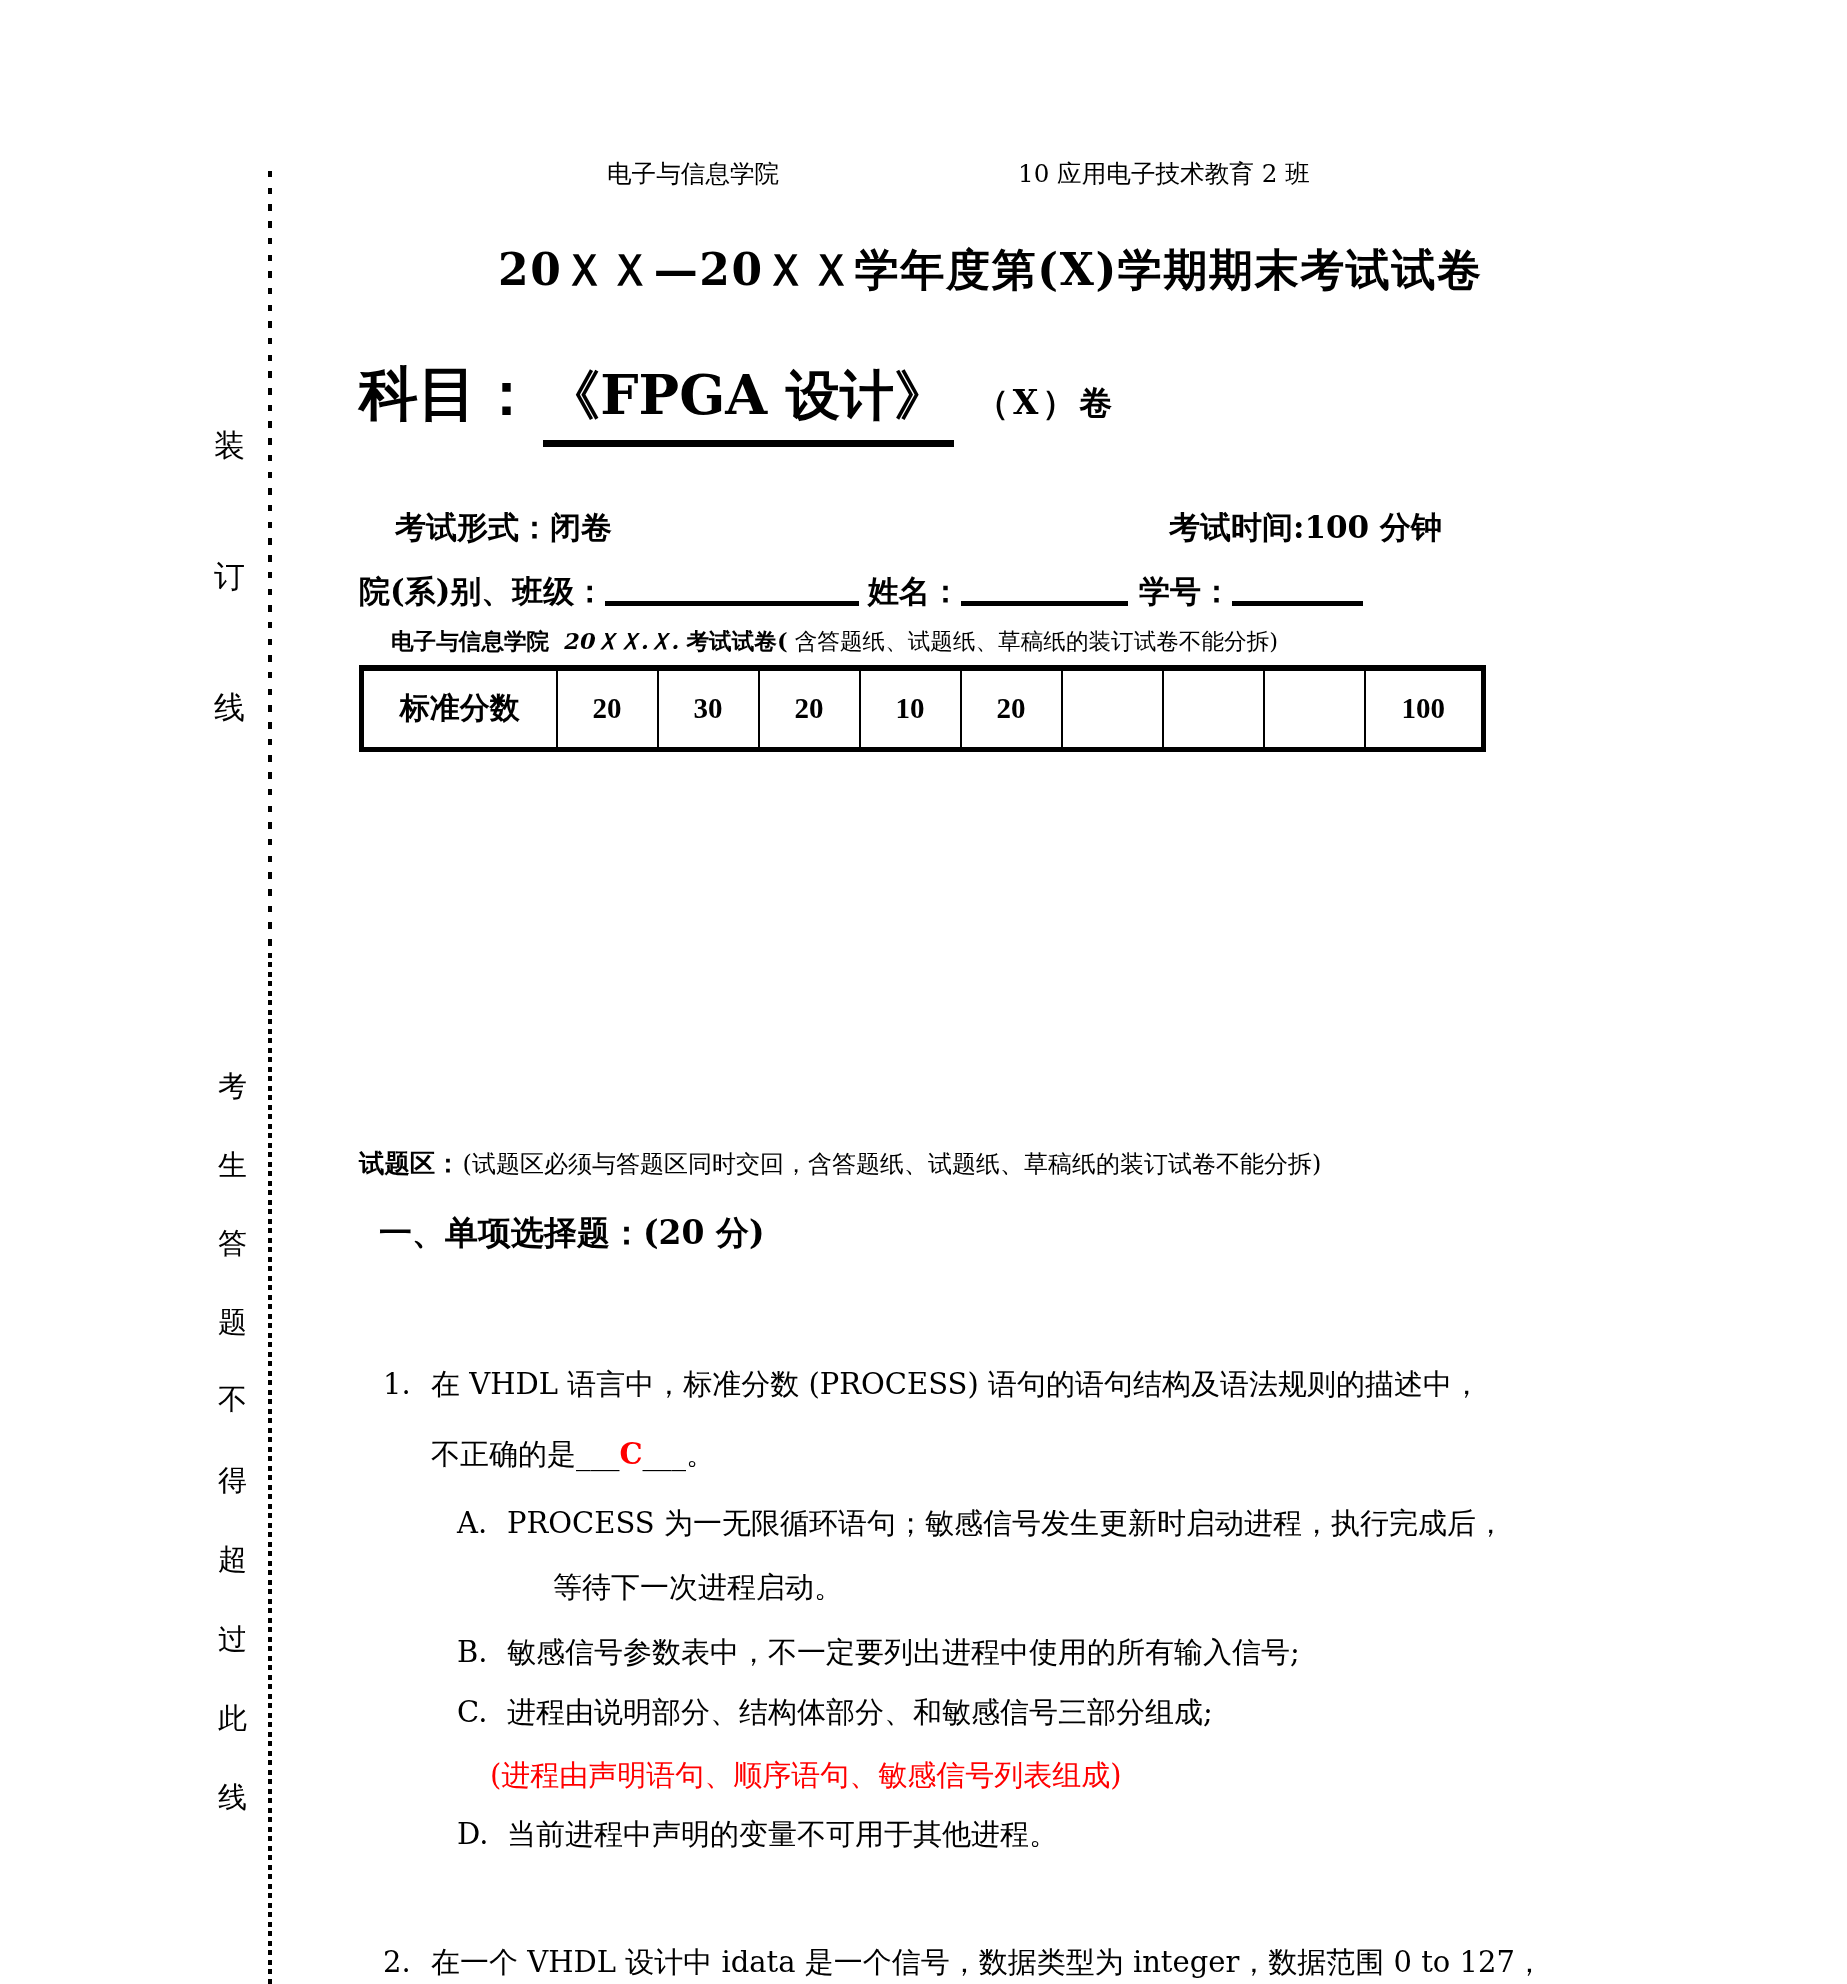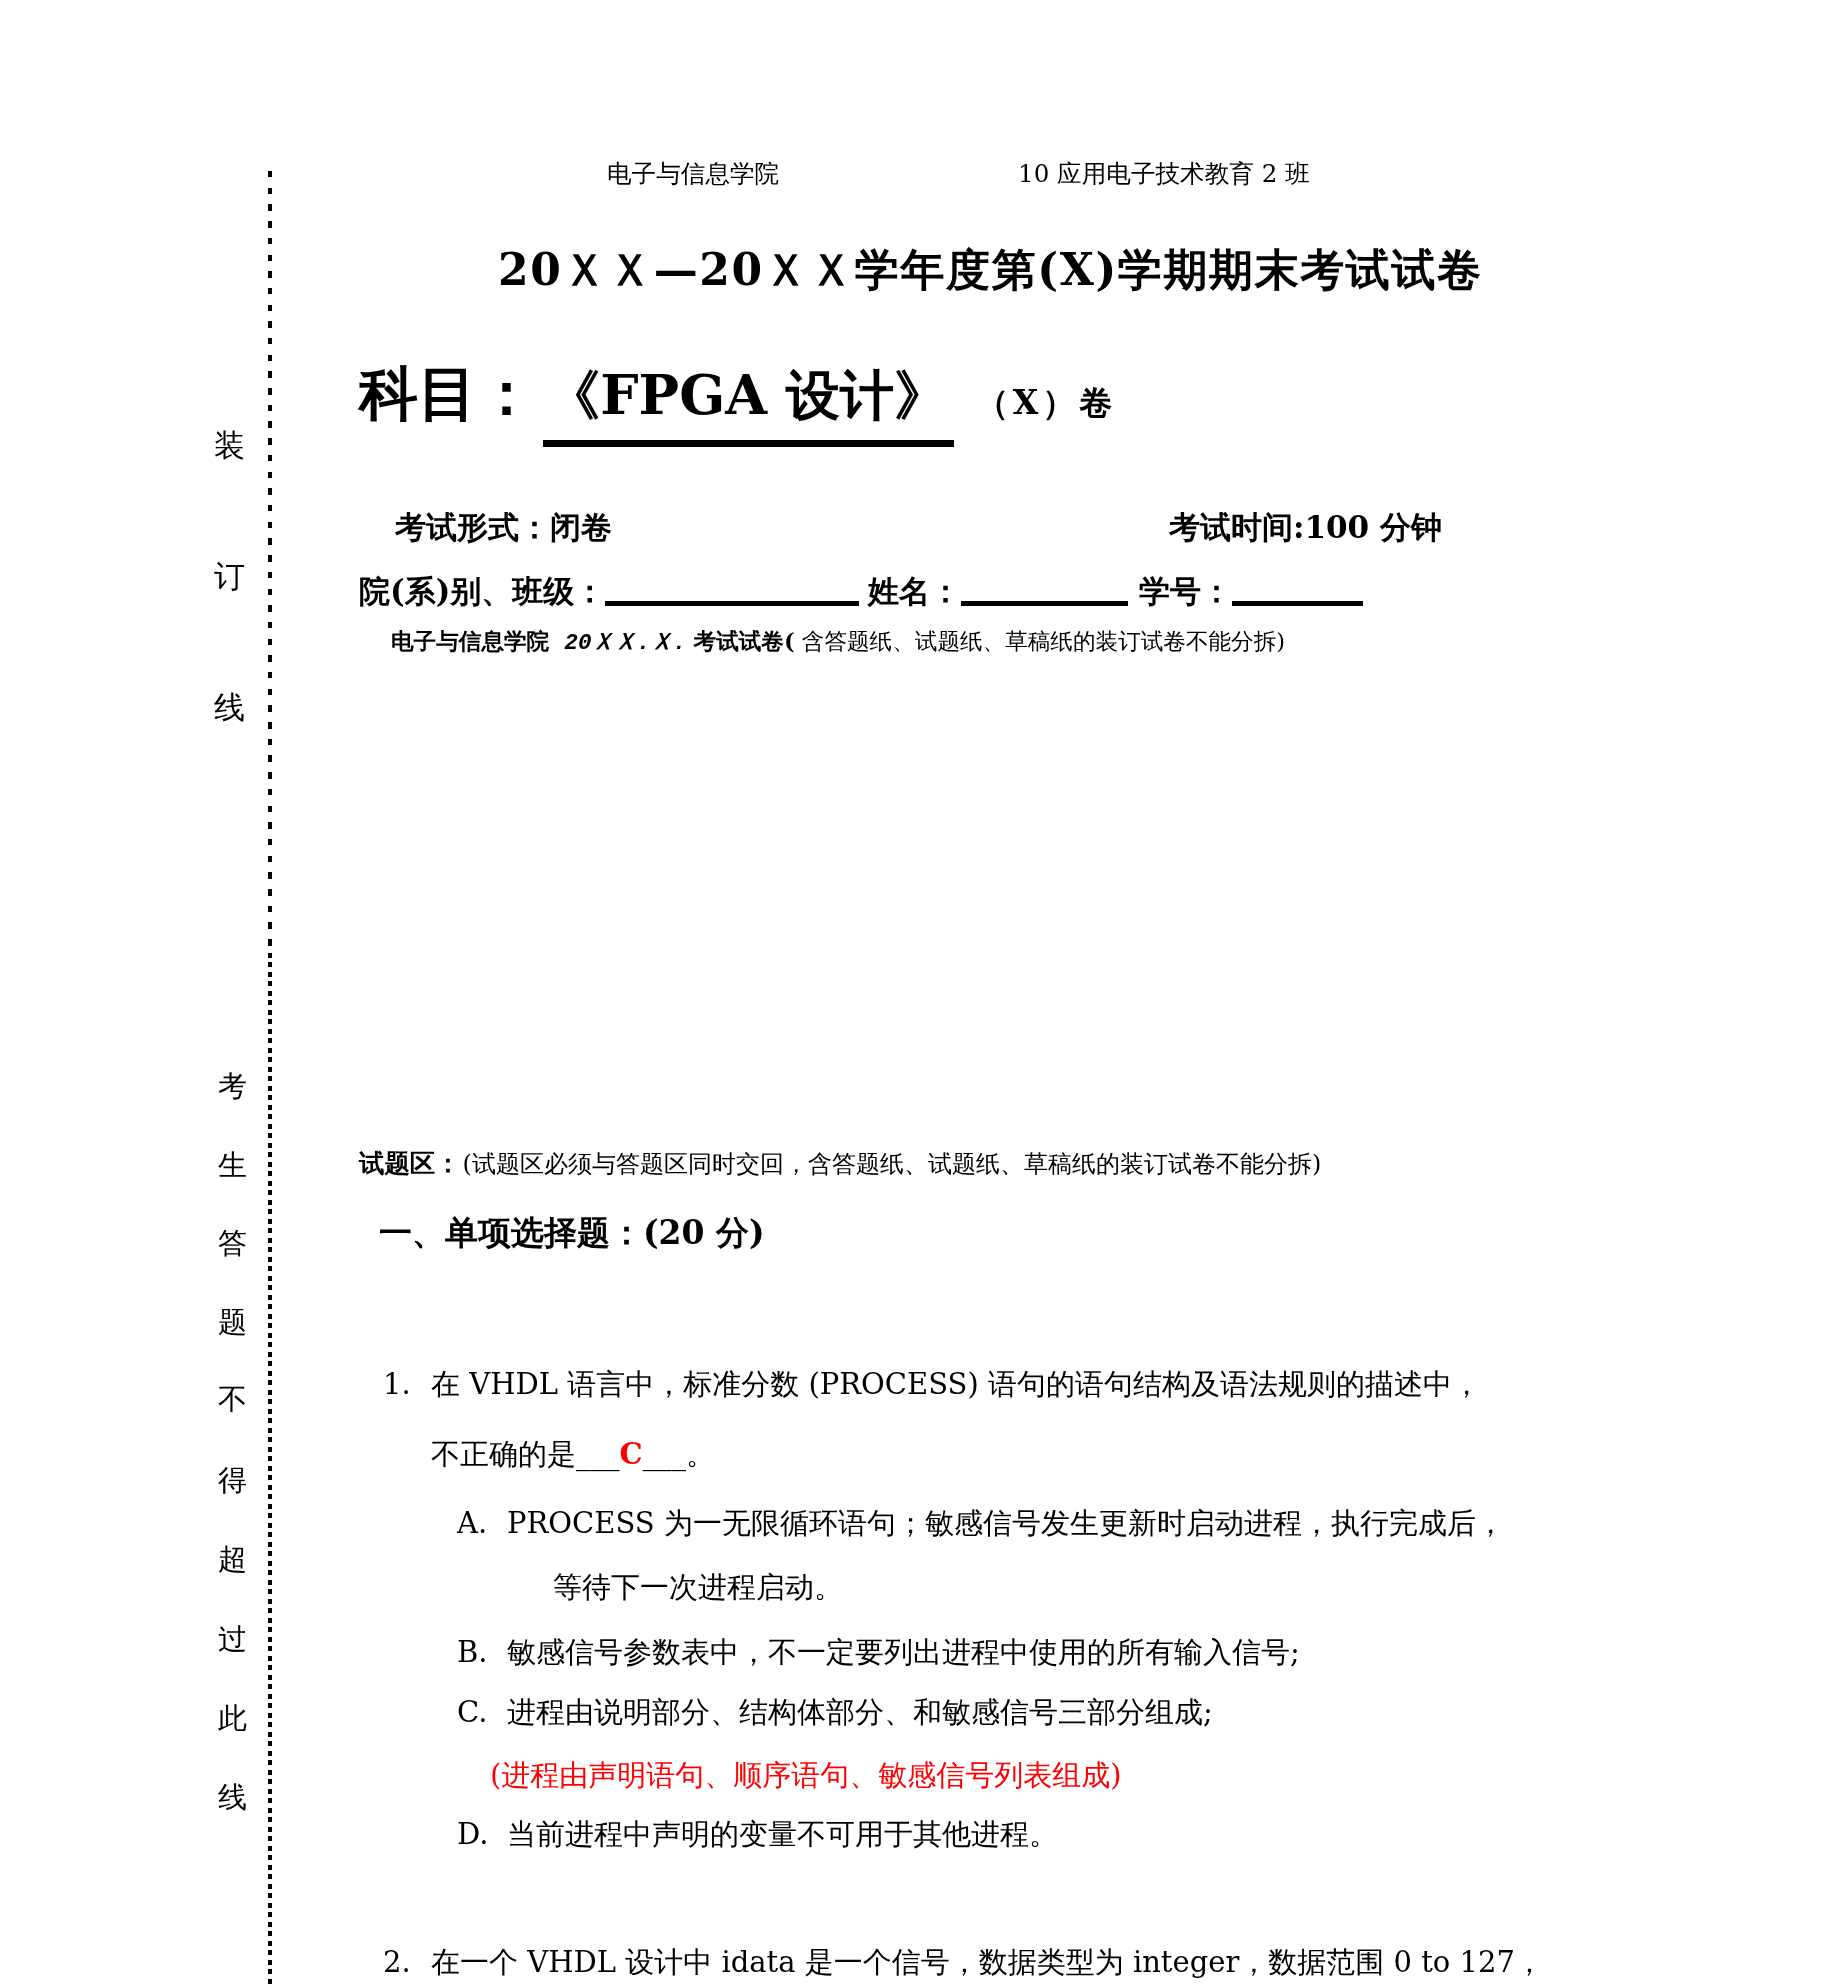--- a/index.html
+++ b/index.html
@@ -17,21 +17,21 @@
   
   .subject{display:flex;align-items:baseline;white-space:nowrap;}
   .subject .lab{font-size:59px;font-weight:bold;}
   .subject .course{font-size:54px;font-weight:bold;border-bottom:7.1px solid #000;padding:0 5.6px 7.1px 3.2px;margin-left:7.1px;text-align:right;}
   .subject .suffix{font-size:33px;font-weight:bold;margin-left:22px;letter-spacing:4px;}
   .formline{font-size:31px;font-weight:bold;line-height:1;white-space:nowrap;}
   
   .infoline{display:flex;align-items:flex-end;white-space:nowrap;font-size:31px;font-weight:bold;line-height:1.05;}
   .blank{display:inline-block;height:2.4px;border-bottom:5.6px solid #000;margin-bottom:1.6px;}
   .noteline{font-size:22.6px;line-height:1;white-space:nowrap;}
-  .noteline .it{font-style:italic;font-family:Liberation Mono, monospace;}
+  .noteline .it{font-style:italic;}
   
   table.score{border-collapse:collapse;table-layout:fixed;width:1123px;border:5.6px solid #000;}
   table.score td{border:2.4px solid #000;text-align:center;vertical-align:middle;padding:0;overflow:hidden;}
   table.score tr.sep td{border-top:6.4px solid #000;}
   .cell-cjk{font-size:30px;}
   .cell-num{font-size:29px;font-weight:bold;font-family:"Liberation Serif","DejaVu Serif",serif;}
   .cell-lab{font-size:30px;font-weight:bold;}
   
   .vtext1{writing-mode:vertical-lr;letter-spacing:131px;font-size:31px;line-height:1;}
   .vtext2{writing-mode:vertical-lr;letter-spacing:79px;font-size:29px;line-height:1;}
@@ -90,20 +90,32 @@
       <col style="width:101px;">
       <col style="width:101px;">
     <col style="width:101px;">
       <col style="width:101px;">
       <col style="width:101px;">
       <col style="width:101px;">
     <col style="width:101px;">
       <col style="width:119px;">
   </colgroup>
   <tbody>
+  <tr class="sep" style="height:81px;">
+    <td class="cell-lab">标准分数</td>
+    <td class="cell-num">20</td>
+    <td class="cell-num">30</td>
+    <td class="cell-num">20</td>
+    <td class="cell-num">10</td>
+    <td class="cell-num">20</td>
+    <td class="cell-num"></td>
+    <td class="cell-num"></td>
+    <td class="cell-num"></td>
+    <td class="cell-num">100</td>
+  </tr>
 </tbody>
   </table>
 
 <div class="abs areanote" style="left:359px;top:1147px;">
   <span class="lead">试题区：</span>
   <span class="rest">(试题区必须与答题区同时交回，含答题纸、试题纸、草稿纸的装订试卷不能分拆)</span>
 </div>
 
 <div class="abs sect" style="left:339px;top:1211px;margin-left:40px;">一、单项选择题：(20 分)</div>
 

